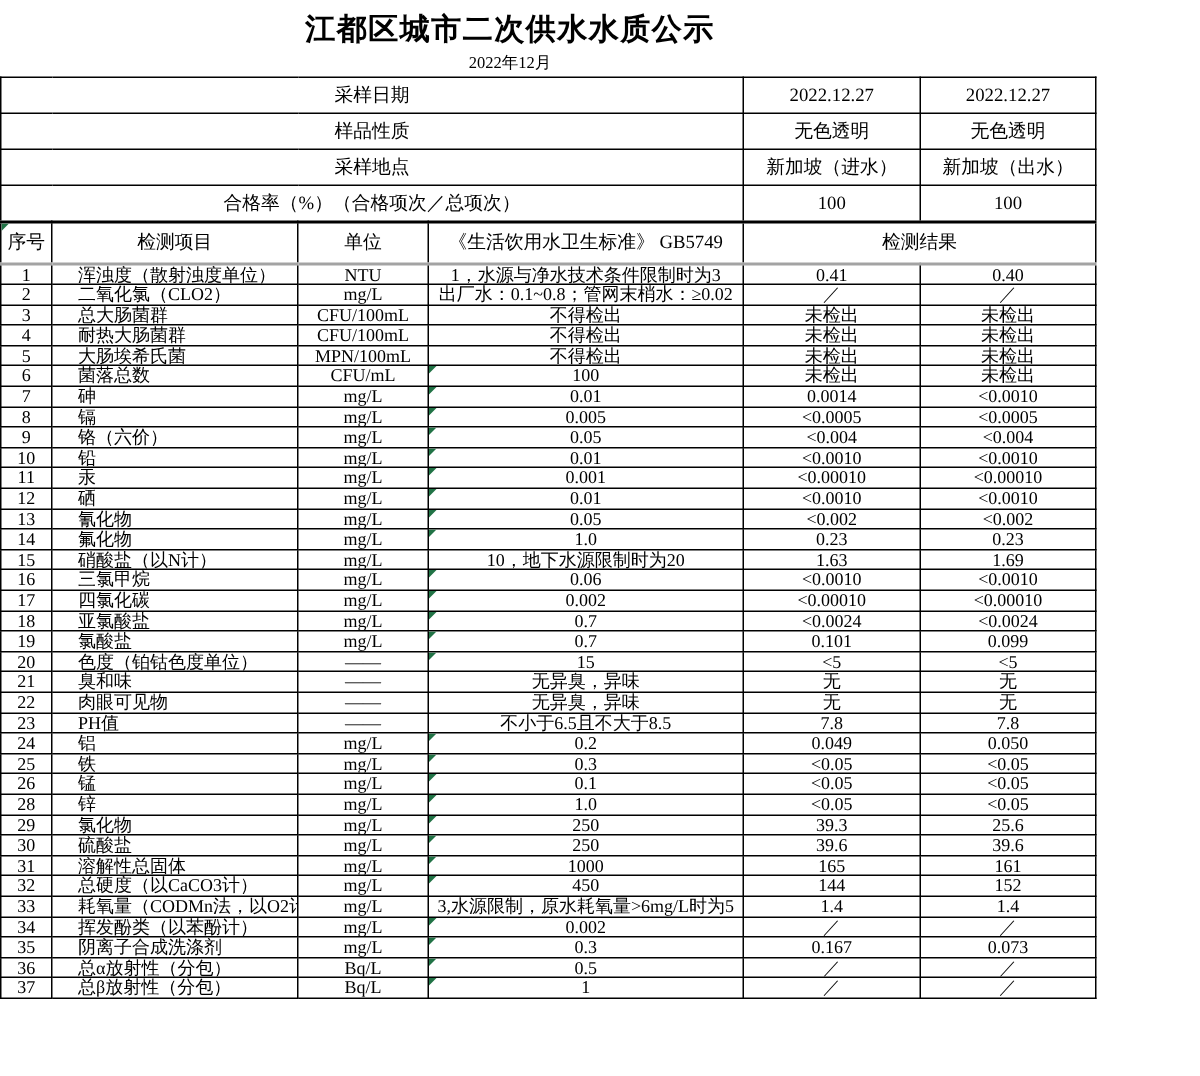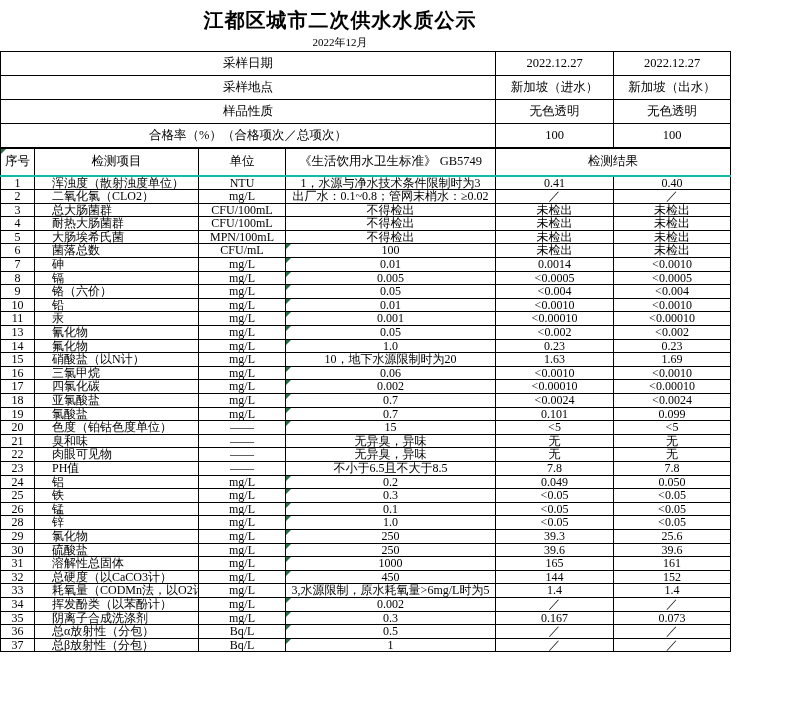--- a/index.html
+++ b/index.html
@@ -8,21 +8,21 @@
   .page{width:680px;padding-top:7px;}
   .title{text-align:center;font-size:20px;font-weight:bold;line-height:26px;letter-spacing:1px;}
   .subtitle{text-align:center;font-size:11px;line-height:15px;margin-top:2px;}
   table{border-collapse:collapse;table-layout:fixed;width:730px;margin:1px auto 11px auto;}
   td{border:1px solid #000;padding:0;text-align:center;font-size:12px;line-height:1.05;
      overflow:hidden;white-space:nowrap;position:relative;}
   tr.band{height:24px;}
   tr.band td{font-size:12.5px;}
   tr.band-last td{border-bottom:2px solid #000;}
   tr.cols{height:28px;}
-  tr.cols td{border-bottom:2px solid #14b8a6;font-size:12.5px;}
+  tr.cols td{border-bottom:2px solid #a3a3a3;font-size:12.5px;}
   tbody.data tr{height:13.4px;}
   td.c-item{text-align:left;padding-left:17px;}
   .tri{position:absolute;top:0;left:0;width:0;height:0;
        border-top:5px solid #217346;border-right:5px solid transparent;}
 </style>
 </head>
 <body>
 
 <div class="page">
   <div class="title">江都区城市二次供水水质公示</div>
@@ -37,28 +37,28 @@
         <col style="width:118px">
         <col style="width:117px">
     </colgroup>
     <tbody>
       <tr class="band">
         <td colspan="4">采样日期</td>
         <td>2022.12.27</td>
         <td>2022.12.27</td>
       </tr>
       <tr class="band">
+        <td colspan="4">样品性质</td>
+        <td>无色透明</td>
+        <td>无色透明</td>
+      </tr>
+      <tr class="band">
         <td colspan="4">采样地点</td>
         <td>新加坡（进水）</td>
         <td>新加坡（出水）</td>
-      </tr>
-      <tr class="band">
-        <td colspan="4">样品性质</td>
-        <td>无色透明</td>
-        <td>无色透明</td>
       </tr>
       <tr class="band band-last">
         <td colspan="4">合格率（%）（合格项次／总项次）</td>
         <td>100</td>
         <td>100</td>
       </tr>
       <tr class="cols">
         <td><span class="tri"></span><span>序号</span></td>
         <td>检测项目</td>
         <td>单位</td>
@@ -149,20 +149,28 @@
   </tr>
         <tr>
     <td class="c-no"><span>11</span></td>
     <td class="c-item"><span>汞</span></td>
     <td class="c-unit"><span>mg/L</span></td>
     <td class="c-std"><span class="tri"></span><span>0.001</span></td>
     <td class="c-r1"><span>&lt;0.00010</span></td>
     <td class="c-r2"><span>&lt;0.00010</span></td>
   </tr>
         <tr>
+    <td class="c-no"><span>12</span></td>
+    <td class="c-item"><span>硒</span></td>
+    <td class="c-unit"><span>mg/L</span></td>
+    <td class="c-std"><span class="tri"></span><span>0.01</span></td>
+    <td class="c-r1"><span>&lt;0.0010</span></td>
+    <td class="c-r2"><span>&lt;0.0010</span></td>
+  </tr>
+        <tr>
     <td class="c-no"><span>13</span></td>
     <td class="c-item"><span>氰化物</span></td>
     <td class="c-unit"><span>mg/L</span></td>
     <td class="c-std"><span class="tri"></span><span>0.05</span></td>
     <td class="c-r1"><span>&lt;0.002</span></td>
     <td class="c-r2"><span>&lt;0.002</span></td>
   </tr>
         <tr>
     <td class="c-no"><span>14</span></td>
     <td class="c-item"><span>氟化物</span></td>

